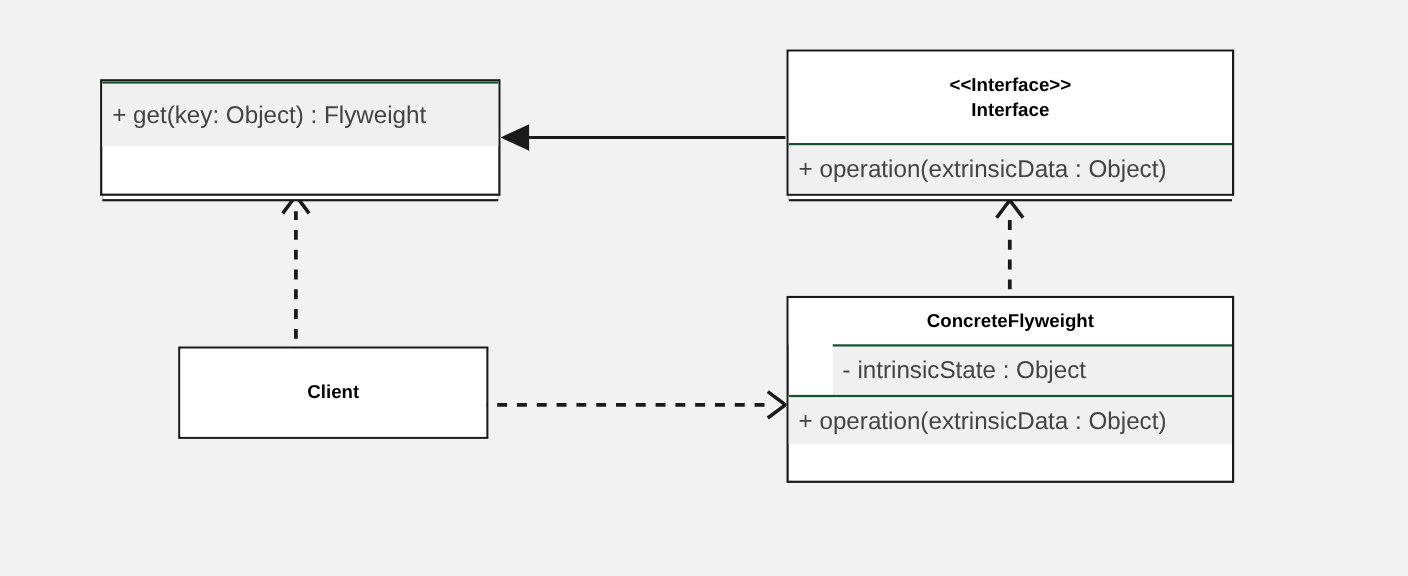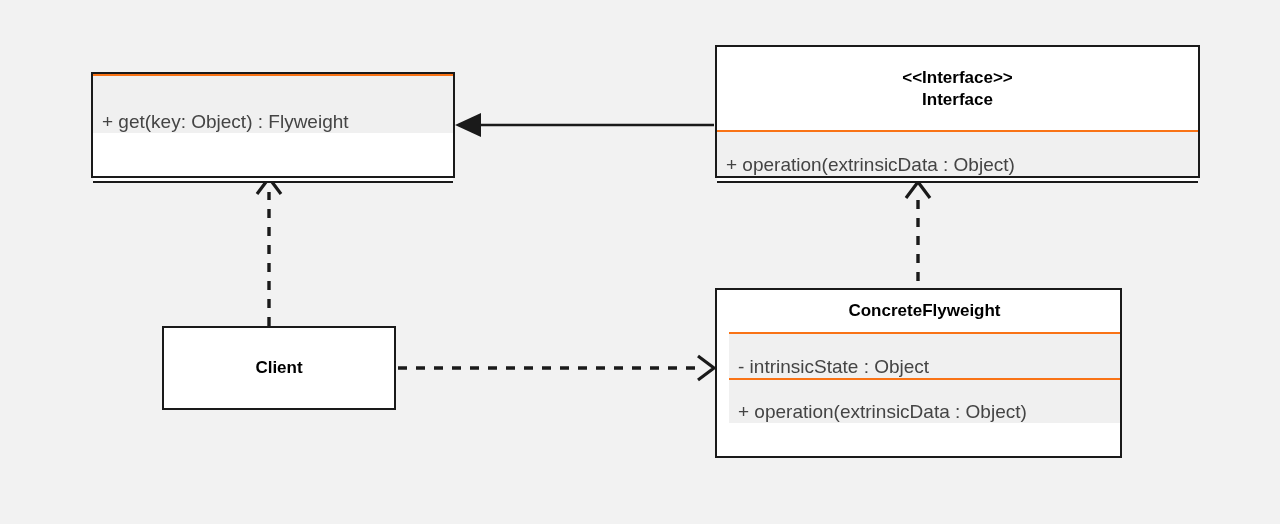--- a/index.html
+++ b/index.html
@@ -46,54 +46,54 @@
     display: flex;
     flex-direction: column;
     align-items: center;
     justify-content: center;
     line-height: 1.25;
   }
   .compartment-body {
     box-sizing: border-box;
     background: #f0f0f0;
     color: #444444;
-    font-size: 19px;
-    border-top: 2px solid #f97316;
+    font-size: 22px;
+    border-top: 2px solid #14532d;
     display: flex;
-    align-items: flex-end;
+    align-items: center;
     padding-left: 9px;
     white-space: nowrap;
   }
   .plain-box-label {
     width: 100%;
     height: 100%;
     display: flex;
     align-items: center;
     justify-content: center;
     font-weight: bold;
     font-size: 17px;
     color: #000000;
     background: #ffffff;
   }
 
   
   #class-flyweightfactory { left: 91px;  top: 72px;  width: 364px; height: 106px; }
   #class-flyweightfactory .compartment-title { height: 43px; }
   #class-flyweightfactory .compartment-body  { height: 59px; }
 
-  #class-flyweight { left: 715px; top: 45px;  width: 485px; height: 133px; }
+  #class-flyweight { left: 715px; top: 45px;  width: 407px; height: 133px; }
   #class-flyweight .compartment-title { height: 83px; }
   #class-flyweight .compartment-body  { height: 46px; }
 
-  #class-concreteflyweight { left: 715px; top: 288px; width: 407px; height: 170px; padding-left: 12px; }
+  #class-concreteflyweight { left: 715px; top: 269px; width: 407px; height: 170px; }
   #class-concreteflyweight .compartment-title { height: 42px; }
-  #class-concreteflyweight .compartment-attrs { height: 46px; }
+  #class-concreteflyweight .compartment-attrs { height: 46px; margin-left: 40px; }
   #class-concreteflyweight .compartment-ops   { height: 45px; }
 
-  #class-client { left: 162px; top: 326px; width: 234px; height: 84px; }
+  #class-client { left: 162px; top: 315px; width: 282px; height: 84px; }
 </style>
 </head>
 <body>
 
 <div id="diagram">
 
   <svg id="edge-layer" viewBox="0 0 1280 524" width="1280" height="524">
 
     <g>
       <line x1="714" y1="125" x2="473" y2="125" stroke="#1a1a1a" stroke-width="2.6"></line>

